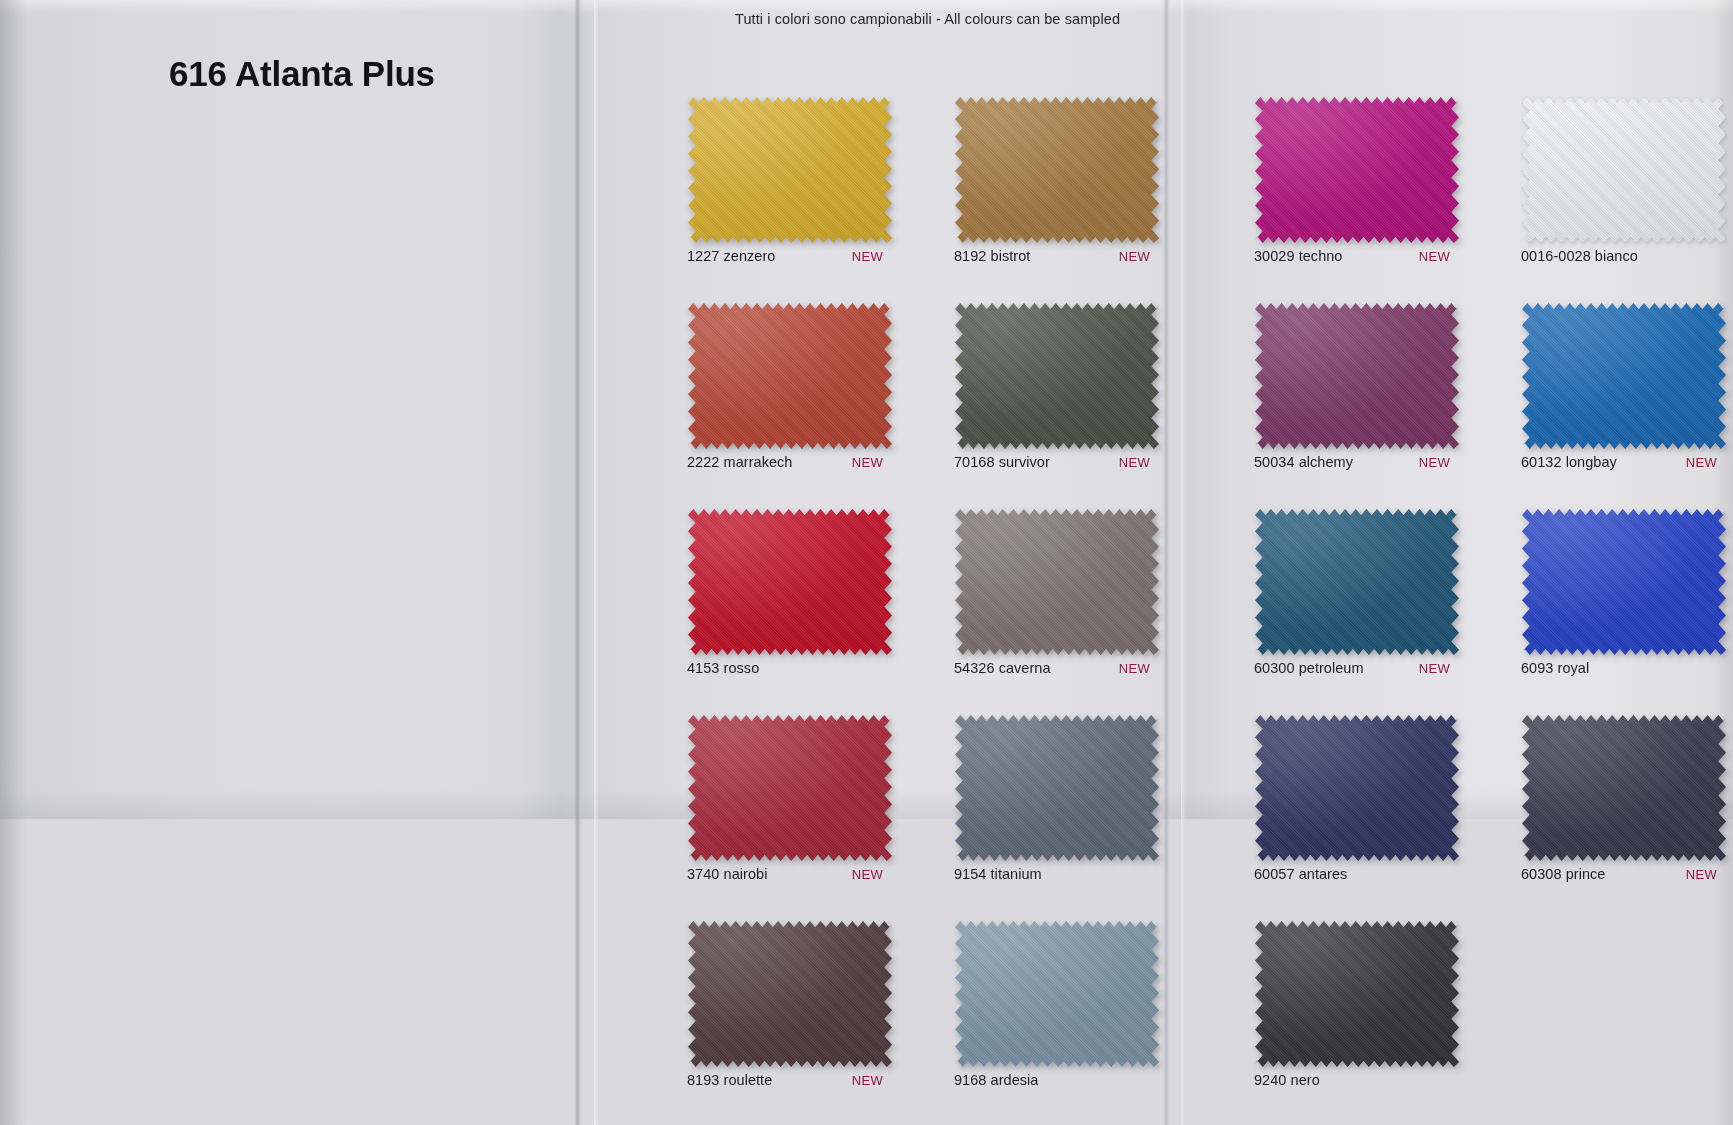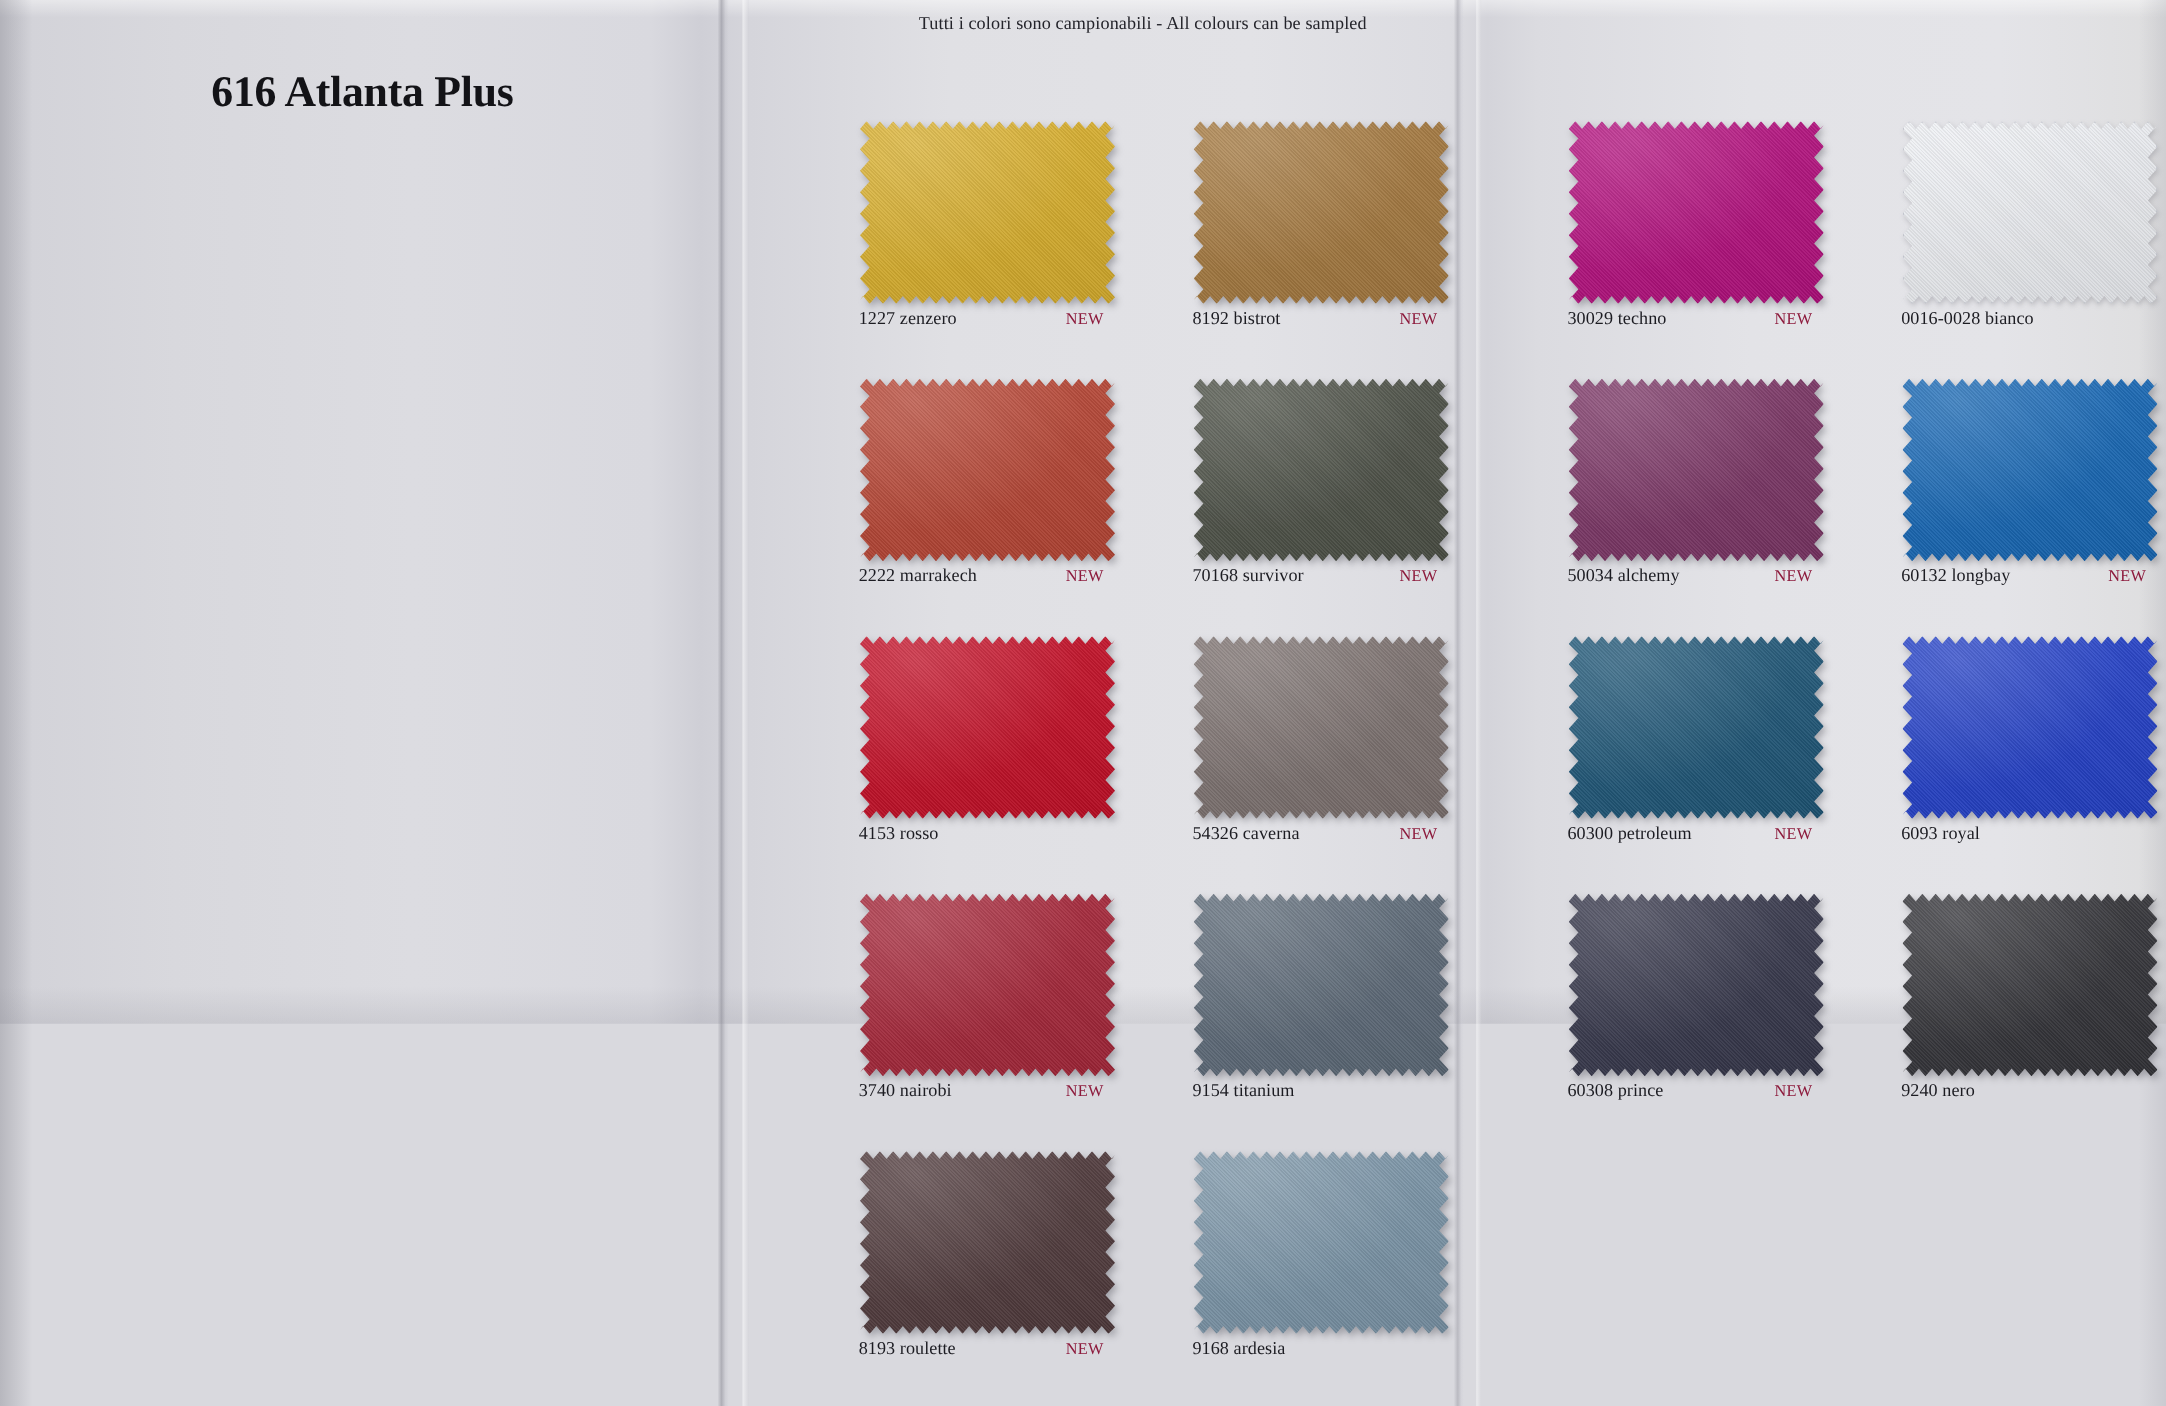--- a/index.html
+++ b/index.html
@@ -26,21 +26,20 @@
         #cfcfd6 560px,
         #d5d5db 600px,
         #e0e0e4 760px,
         #e2e2e6 1000px,
         #dcdce1 1160px,
         #d4d4da 1190px,
         #dbdbe0 1230px,
         #e3e3e7 1400px,
         #e4e4e8 1600px,
         #dededf 1733px);
-    font-family: Liberation Serif, serif;
   }
 
   
   .seam {
     position: absolute;
     top: 0;
     height: 1125px;
     pointer-events: none;
   }
   .seam.s1 { left: 574px;  width: 9px;
@@ -330,20 +329,29 @@
         <div class="chip-wrap">
           <div class="chip" style="background: repeating-linear-gradient(45deg, rgba(255, 255, 255, 0.055) 0px, rgba(255, 255, 255, 0.055) 1px, rgba(0, 0, 0, 0.055) 1px, rgba(0, 0, 0, 0.055) 2px), radial-gradient(120% 130% at 22% 12%, rgba(255, 255, 255, 0.16) 0%, rgba(255, 255, 255, 0) 55%), linear-gradient(165deg, rgba(255, 255, 255, 0.07) 0%, rgba(0, 0, 0, 0.09) 100%), rgb(35, 64, 200);"></div>
         </div>
         <div class="caption">
           <span class="swatch-name">6093 royal</span>
           <span class="badge-new hidden">NEW</span>
         </div>
       </div>
       <div class="swatch-cell">
         <div class="chip-wrap">
+          <div class="chip" style="background: repeating-linear-gradient(45deg, rgba(255, 255, 255, 0.055) 0px, rgba(255, 255, 255, 0.055) 1px, rgba(0, 0, 0, 0.055) 1px, rgba(0, 0, 0, 0.055) 2px), radial-gradient(120% 130% at 22% 12%, rgba(255, 255, 255, 0.16) 0%, rgba(255, 255, 255, 0) 55%), linear-gradient(165deg, rgba(255, 255, 255, 0.07) 0%, rgba(0, 0, 0, 0.09) 100%), rgb(44, 51, 96);"></div>
+        </div>
+        <div class="caption">
+          <span class="swatch-name">60057 antares</span>
+          <span class="badge-new hidden">NEW</span>
+        </div>
+      </div>
+      <div class="swatch-cell">
+        <div class="chip-wrap">
           <div class="chip" style="background: repeating-linear-gradient(45deg, rgba(255, 255, 255, 0.055) 0px, rgba(255, 255, 255, 0.055) 1px, rgba(0, 0, 0, 0.055) 1px, rgba(0, 0, 0, 0.055) 2px), radial-gradient(120% 130% at 22% 12%, rgba(255, 255, 255, 0.16) 0%, rgba(255, 255, 255, 0) 55%), linear-gradient(165deg, rgba(255, 255, 255, 0.07) 0%, rgba(0, 0, 0, 0.09) 100%), rgb(54, 55, 75);"></div>
         </div>
         <div class="caption">
           <span class="swatch-name">60308 prince</span>
           <span class="badge-new">NEW</span>
         </div>
       </div>
       <div class="swatch-cell">
         <div class="chip-wrap">
           <div class="chip" style="background: repeating-linear-gradient(45deg, rgba(255, 255, 255, 0.055) 0px, rgba(255, 255, 255, 0.055) 1px, rgba(0, 0, 0, 0.055) 1px, rgba(0, 0, 0, 0.055) 2px), radial-gradient(120% 130% at 22% 12%, rgba(255, 255, 255, 0.16) 0%, rgba(255, 255, 255, 0) 55%), linear-gradient(165deg, rgba(255, 255, 255, 0.07) 0%, rgba(0, 0, 0, 0.09) 100%), rgb(51, 51, 56);"></div>

